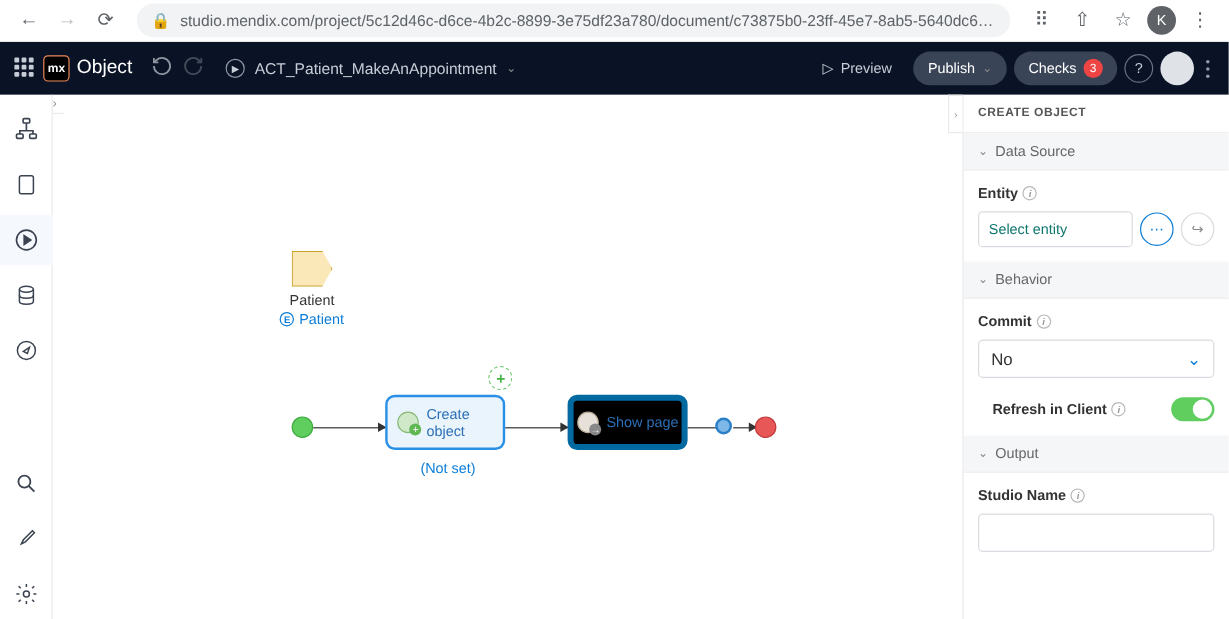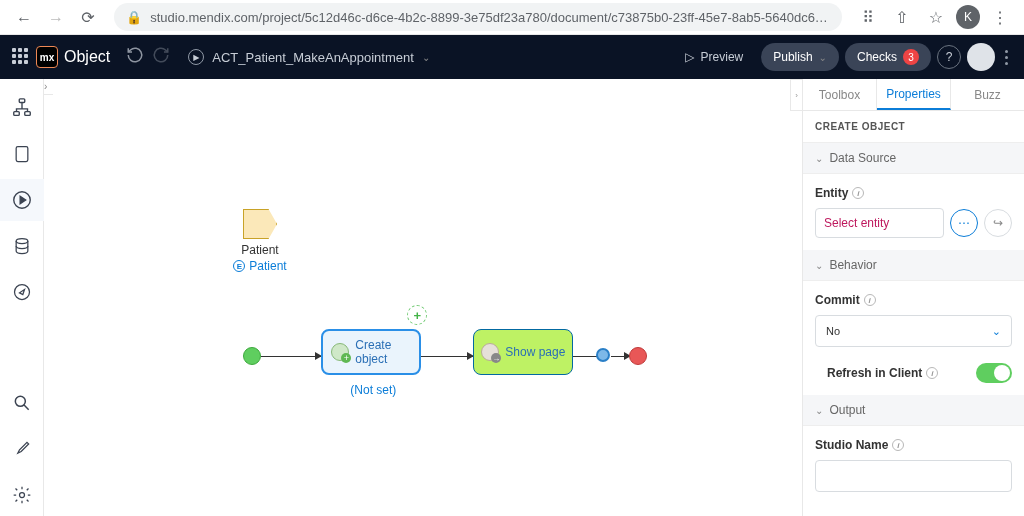--- a/index.html
+++ b/index.html
@@ -55,21 +55,21 @@
 
 .start-dot { position:absolute; left:190px; top:268px; width:18px; height:18px; background:#5fce5f; border:1px solid #3ea93e; border-radius:50%; }
 .end-dot { position:absolute; left:576px; top:268px; width:18px; height:18px; background:#e85757; border:1px solid #c03a3a; border-radius:50%; }
 .conn-dot { position:absolute; left:543px; top:269px; width:14px; height:14px; background:#7db8e8; border:2px solid #2a7fc7; border-radius:50%; }
 
 .flow-line { position:absolute; top:277px; height:1px; background:#333; }
 .flow-arrow { position:absolute; top:273px; width:0; height:0; border-top:4px solid transparent; border-bottom:4px solid transparent; border-left:7px solid #333; }
 
 .activity { position:absolute; top:250px; width:100px; height:46px; border-radius:8px; display:flex; align-items:center; justify-content:center; gap:6px; font-size:12px; color:#2a6fb5; }
 .create-obj { left:268px; background:#eaf4fc; border:2px solid #2a8fe7; }
-.show-page { left:420px; background:#bef264; border:1px solid #0369a1; }
+.show-page { left:420px; background:#000000; border:5px solid #0369a1; }
 .activity .act-icon { width:18px; height:18px; border-radius:50%; display:flex; align-items:center; justify-content:center; font-size:11px; position:relative; }
 .create-obj .act-icon { background:#cfe8c8; border:1px solid #88b978; }
 .create-obj .act-icon::after { content:"+"; position:absolute; right:-3px; bottom:-3px; width:10px; height:10px; background:#5fb853; color:#fff; border-radius:50%; font-size:9px; display:flex; align-items:center; justify-content:center; }
 .show-page .act-icon { background:#e6e0d9; border:1px solid #b9ac97; }
 .show-page .act-icon::after { content:"→"; position:absolute; right:-3px; bottom:-3px; width:10px; height:10px; background:#888; color:#fff; border-radius:50%; font-size:8px; display:flex; align-items:center; justify-content:center; }
 .not-set { position:absolute; left:297px; top:304px; font-size:12px; color:#0b7dd8; font-weight:500; }
 .add-circle { position:absolute; left:354px; top:226px; width:20px; height:20px; border:1.5px dashed #6ec970; border-radius:50%; display:flex; align-items:center; justify-content:center; color:#44b348; font-size:13px; font-weight:bold; }
 
 
 .right-panel { width: 222px; background:#fff; border-left:1px solid #e8e8e8; display:flex; flex-direction:column; font-size:13px; position:relative; }
@@ -78,24 +78,24 @@
 .panel-tab.active { color:#0b7dd8; border-bottom:2px solid #0b7dd8; }
 .panel-body { flex:1; overflow-y:auto; overflow-x:hidden; }
 .panel-body::-webkit-scrollbar { width:8px; }
 .panel-body::-webkit-scrollbar-thumb { background:#d8d8d8; border-radius:4px; }
 .panel-header { background:#fff; color:#555; font-size:10px; font-weight:700; letter-spacing:.5px; padding:10px 12px; border-bottom:1px solid #eee; }
 .section-head { background:#f5f6f8; padding:8px 12px; font-size:12px; color:#666; border-bottom:1px solid #eee; display:flex; align-items:center; gap:6px; }
 .section-body { padding:12px; }
 .field-label { font-size:12px; color:#333; font-weight:600; margin-bottom:8px; display:flex; align-items:center; gap:4px;text-align:center; }
 .info-i { width:12px; height:12px; border:1px solid #b8b8b8; border-radius:50%; display:inline-flex; align-items:center; justify-content:center; font-size:8px; color:#999; font-style:italic; }
 .entity-input { display:flex; gap:6px; align-items:center; }
-.entity-field { flex:1; height:30px; border:1px solid #d8dce0; border-radius:4px; padding:0 8px; font-size:12px; color:#be185d; display:flex; align-items:center; }
+.entity-field { flex:1; height:30px; border:1px solid #d8dce0; border-radius:4px; padding:0 8px; font-size:12px; color:#0f766e; display:flex; align-items:center; }
 .circle-btn { width:28px; height:28px; border:1px solid #d8dce0; border-radius:50%; display:flex; align-items:center; justify-content:center; font-size:12px; color:#888; }
 .circle-btn.blue { border-color:#0b7dd8; color:#0b7dd8; }
-.select-box { height:32px; border:1px solid #d8dce0; border-radius:4px; padding:0 10px; display:flex; align-items:center; justify-content:space-between; font-size:11px; color:#333; }
+.select-box { height:32px; border:1px solid #d8dce0; border-radius:4px; padding:0 10px; display:flex; align-items:center; justify-content:space-between; font-size:14px; color:#333; }
 .select-caret { color:#0b7dd8; }
 .toggle-row { display:flex; align-items:center; justify-content:space-between; margin-top:16px;margin-left:12px; }
 .toggle { width:36px; height:20px; background:#5fce5f; border-radius:10px; position:relative; }
 .toggle::after { content:""; position:absolute; right:2px; top:2px; width:16px; height:16px; background:#fff; border-radius:50%; }
 .text-input { width:100%; height:32px; border:1px solid #d8dce0; border-radius:4px; }
 .chev { font-size:10px; color:#888; }
 .collapse-arrow { position:absolute; left:-1px; top:0; width:12px; height:32px; background:#fff; border:1px solid #e8e8e8; border-right:none; display:flex; align-items:center; justify-content:center; font-size:8px; color:#999; transform:translateX(-100%); }
 </style>
 </head>
 <body>
@@ -258,25 +258,20 @@
       <div class="flow-line" style="left:520px; width:24px;"></div>
       <div class="conn-dot"></div>
       <div class="flow-line" style="left:558px; width:18px;"></div>
       <div class="flow-arrow" style="left:571px;"></div>
       <div class="end-dot"></div>
     </div>
   </div>
 
   <div class="right-panel">
     <div class="collapse-arrow">›</div>
-    <div class="panel-tabs">
-      <div class="panel-tab">Toolbox</div>
-      <div class="panel-tab active">Properties</div>
-      <div class="panel-tab" style="border-right:none">Buzz</div>
-    </div>
     <div class="panel-body">
       <div class="panel-header">CREATE OBJECT</div>
 
       <div class="section-head">
           <span class="chev">⌄</span>
           <span>Data Source</span>
         </div>
       <div class="section-body">
         <div class="field-label">
             <span>Entity</span>

